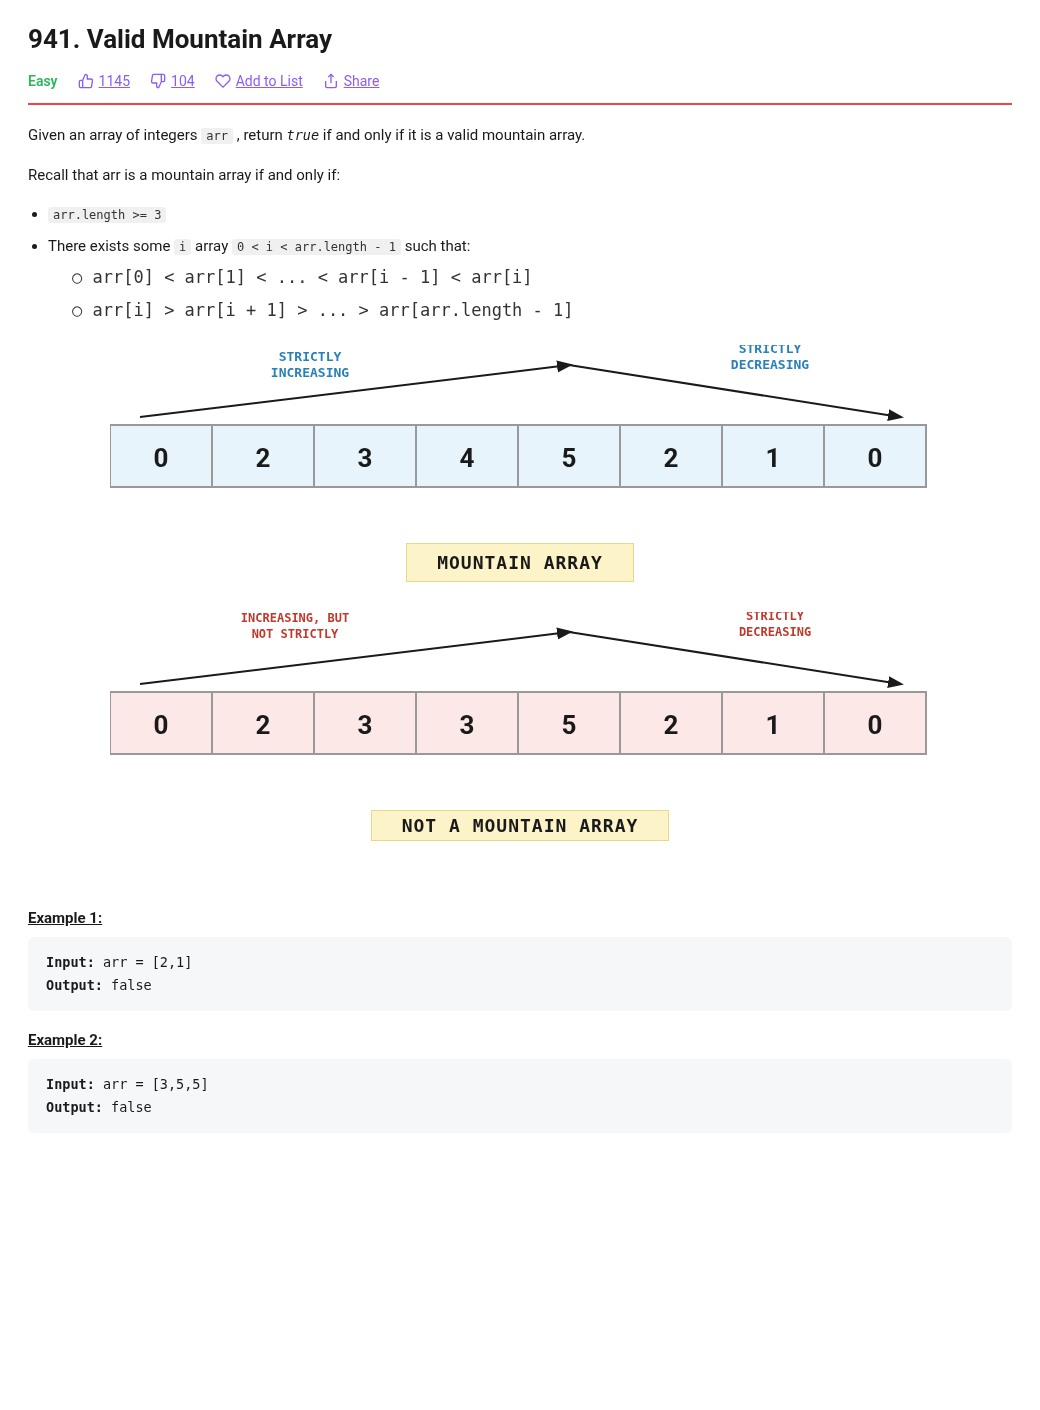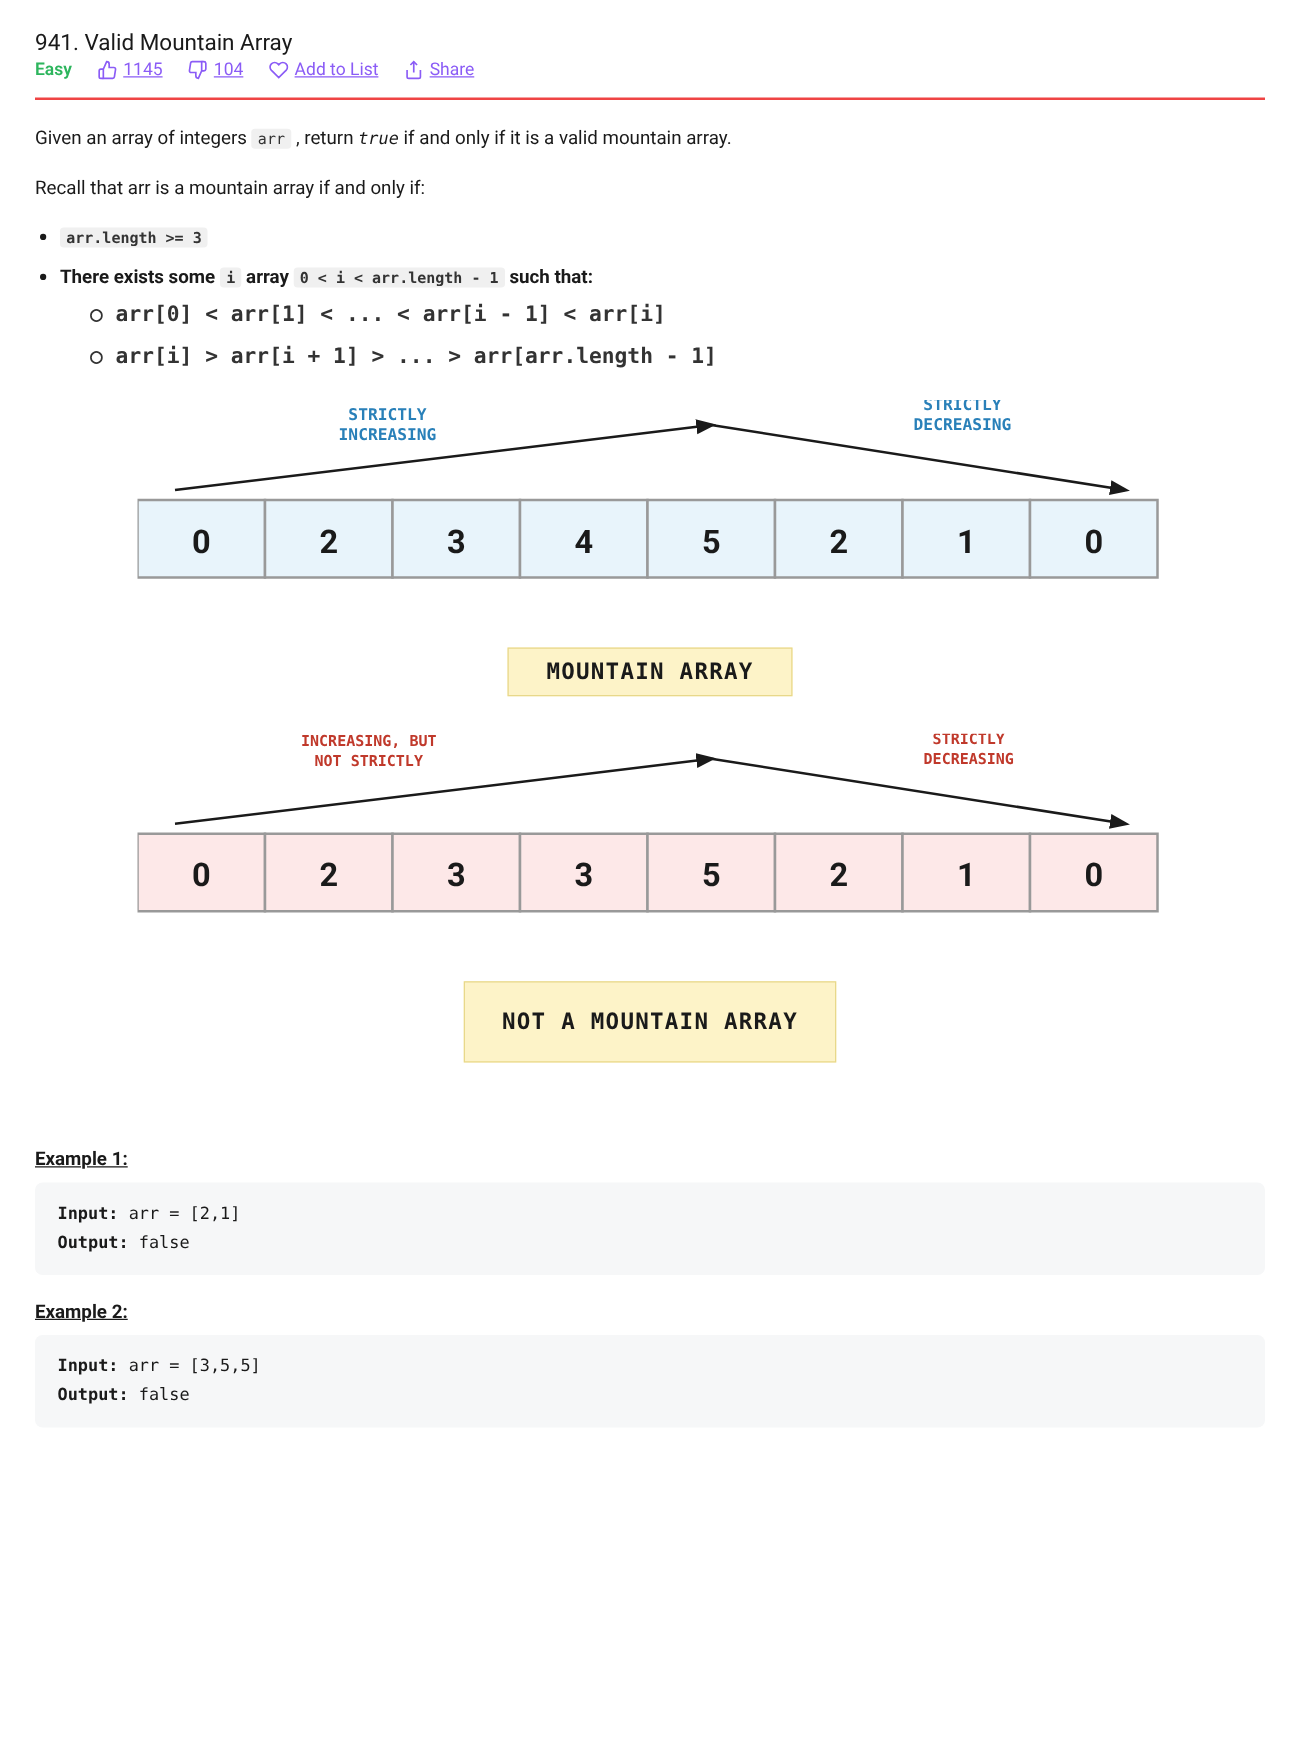--- a/index.html
+++ b/index.html
@@ -5,23 +5,23 @@
     * { box-sizing: border-box; margin: 0; padding: 0; }
     body {
       font-family: -apple-system, BlinkMacSystemFont, 'Segoe UI', Roboto, sans-serif;
       font-size: 15px;
       color: #1a1a1a;
       background: #fff;
       padding: 24px 28px;
       max-width: 1040px;
     }
     .problem-title {
-      font-size: 18px;
-      font-weight: 400;
-      margin-bottom: 3px;
+      font-size: 26px;
+      font-weight: 700;
+      margin-bottom: 19px;
     }
     .meta-row {
       display: flex;
       align-items: center;
       gap: 20px;
       margin-bottom: 18px;
       padding-bottom: 14px;
       border-bottom: 2px solid #ef4444;
       font-size: 14px;
     }
@@ -53,21 +53,20 @@
       color: #333;
     }
     em.code {
       font-style: italic;
       font-family: 'SFMono-Regular', Consolas, monospace;
       font-size: 13.5px;
     }
     .bullet-list {
       margin-left: 20px;
       margin-bottom: 14px;
-      font-weight: bold;
     }
     .bullet-list li {
       margin-bottom: 6px;
       line-height: 1.7;
     }
     .sub-list {
       list-style-type: none;
       margin-left: 24px;
       margin-top: 4px;
     }
@@ -94,21 +93,21 @@
       font-family: 'SFMono-Regular', Consolas, monospace;
       font-size: 18px;
       font-weight: 700;
       letter-spacing: 1px;
       text-align: center;
     }
     .not-mountain-label {
       margin-top: 8px;
       background: #fdf3c8;
       border: 1px solid #e8d88a;
-      padding: 21px 30px;
+      padding: 4px 30px;
       font-family: 'SFMono-Regular', Consolas, monospace;
       font-size: 18px;
       font-weight: 700;
       letter-spacing: 1px;
       text-align: center;
     }
     .example-title {
       font-weight: 700;
       font-size: 15px;
       margin: 20px 0 10px 0;

